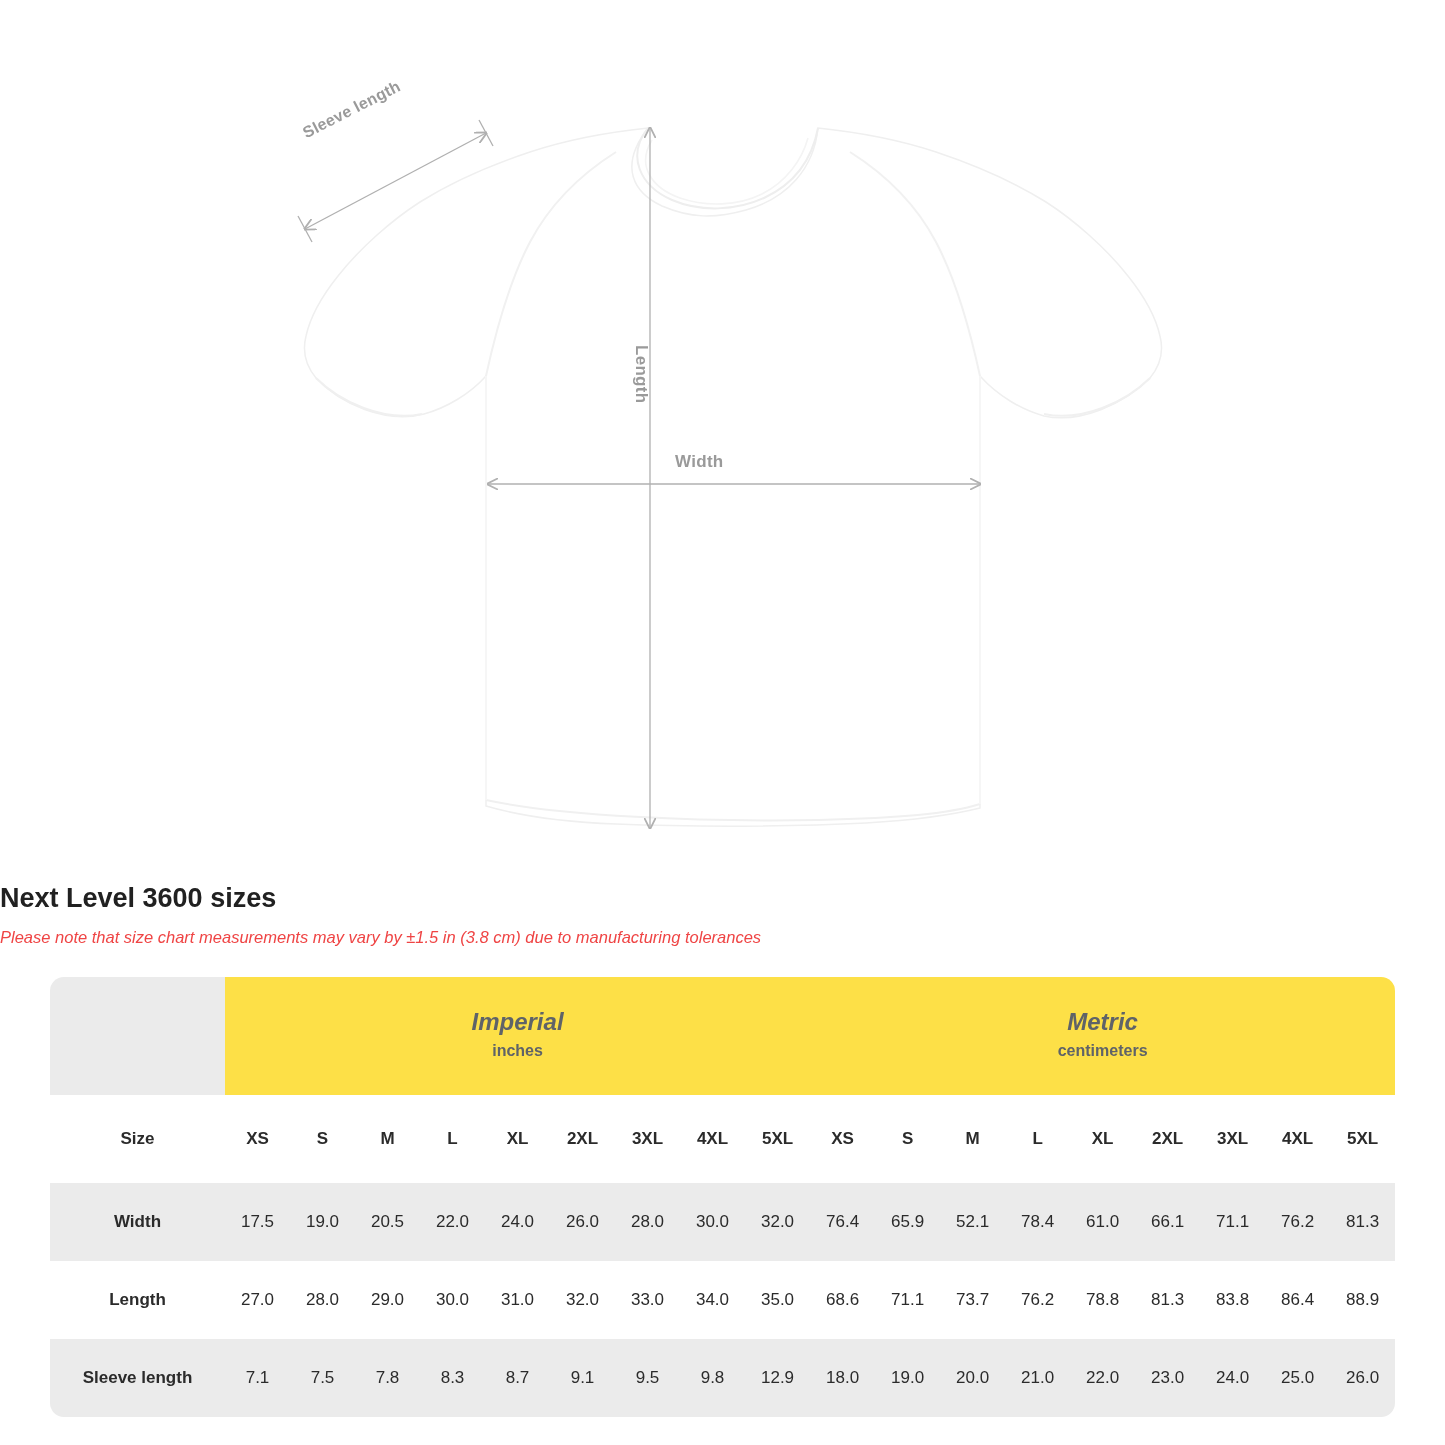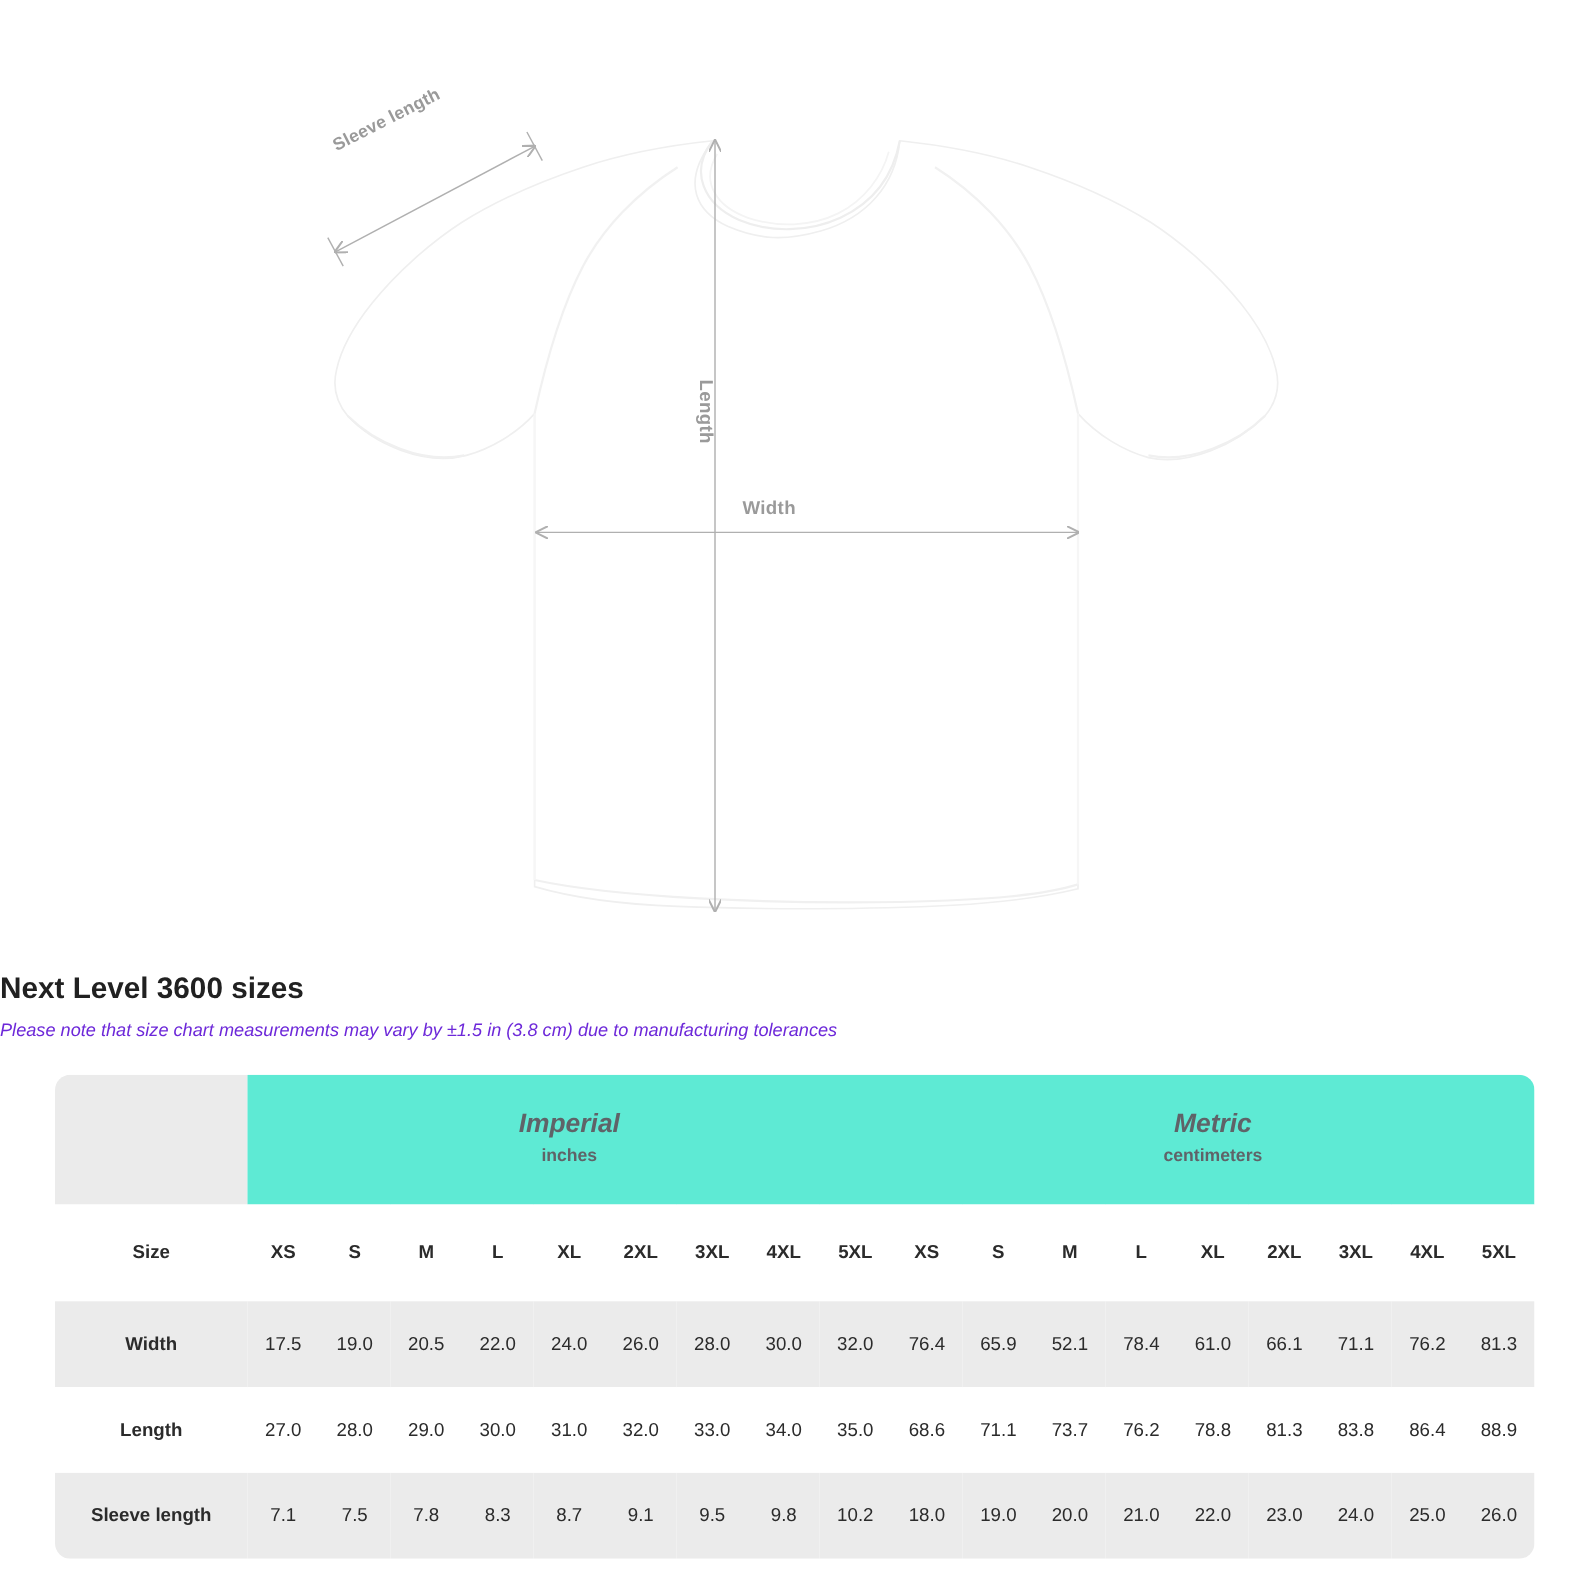--- a/index.html
+++ b/index.html
@@ -67,21 +67,21 @@
   }
   .chart-title {
     font-size: 27px;
     font-weight: bold;
     color: #212121;
     margin: 0;
   }
   .chart-note {
     font-size: 16.5px;
     font-style: italic;
-    color: #6d28d9;
+    color: #ef4444;
     margin: 14px 0 0 0;
   }
 
   
   .table-wrap {
     margin: 30px 50px 0 50px;
     border-radius: 14px;
     overflow: hidden;
   }
   table.size-table {
@@ -93,21 +93,21 @@
   table.size-table th {
     text-align: center;
     vertical-align: middle;
     font-size: 17px;
     color: #2b2b2b;
     border: none;
     padding: 0;
   }
 
   .unit-row td {
-    background: #5eead4;
+    background: #fde047;
     height: 118px;
   }
   .unit-sys {
     font-size: 24px;
     font-style: italic;
     font-weight: bold;
     color: #5f6368;
     line-height: 1.25;
   }
   .unit-sub {
@@ -322,21 +322,21 @@
           <tr class="data-row alt">
             <td class="rowlabel">Sleeve length</td>
             <td>7.1</td>
             <td>7.5</td>
             <td>7.8</td>
             <td>8.3</td>
             <td>8.7</td>
             <td>9.1</td>
             <td>9.5</td>
             <td>9.8</td>
-            <td>10.2</td>
+            <td>12.9</td>
             <td>18.0</td>
             <td>19.0</td>
             <td>20.0</td>
             <td>21.0</td>
             <td>22.0</td>
             <td>23.0</td>
             <td>24.0</td>
             <td>25.0</td>
             <td>26.0</td>
           </tr>

